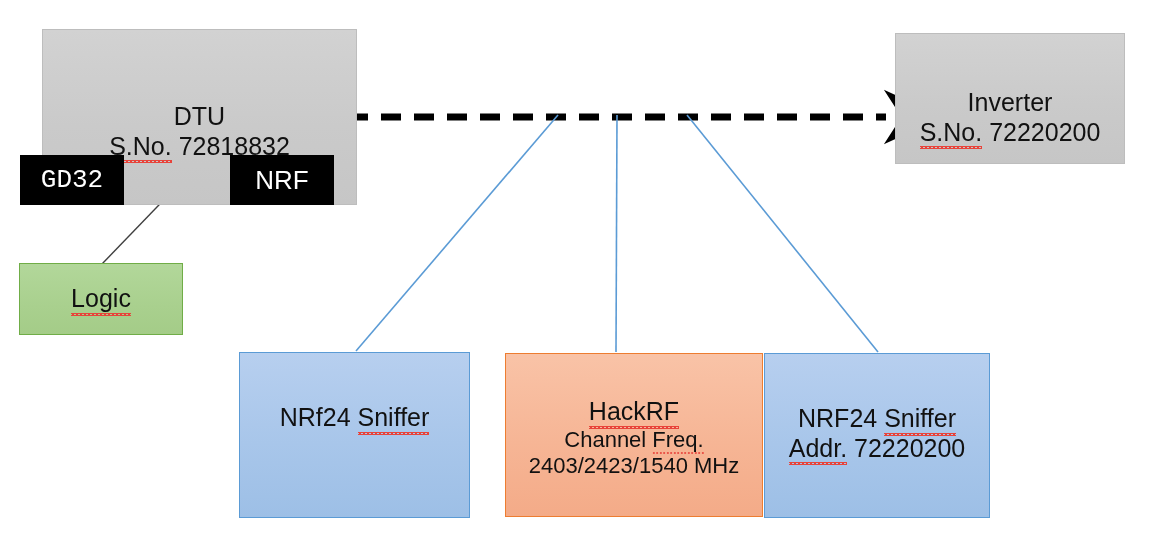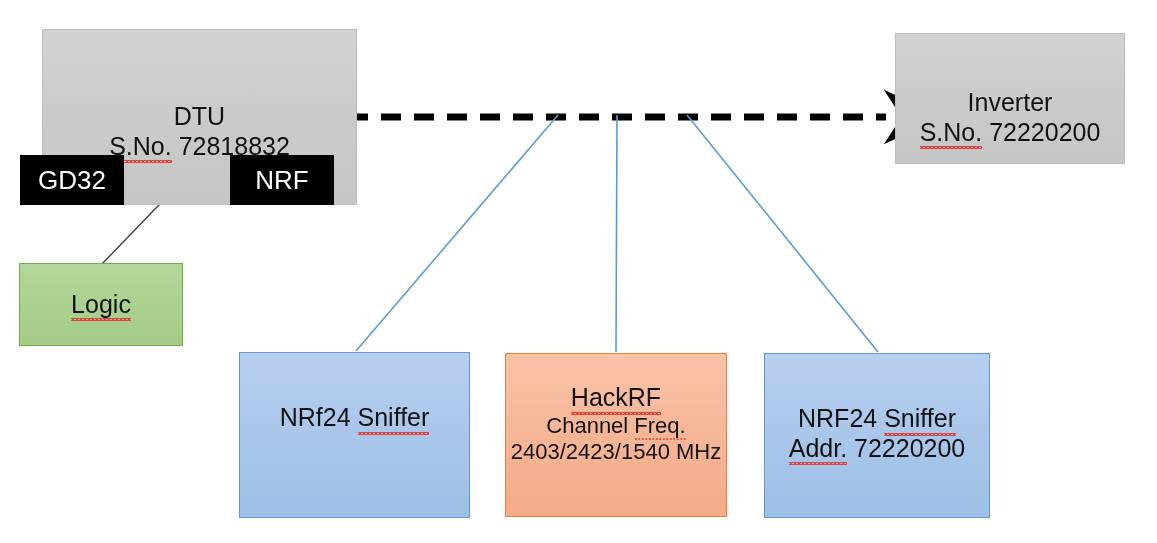--- a/index.html
+++ b/index.html
@@ -36,45 +36,45 @@
 
   
   .chip{
     position:absolute;
     background:#000000;
     color:#ffffff;
     display:flex;align-items:center;justify-content:center;
     font-size:26px;
     box-sizing:border-box;
   }
-  #gd32-box{left:20px;top:155px;width:104px;height:50px;}
+  #gd32-box{left:20px;top:155px;width:104px;height:50px;font-family:Liberation Mono, monospace;}
   #nrf-box{left:230px;top:155px;width:104px;height:50px;}
 
   
   #logic-box{
-    left:19px;top:263px;width:164px;height:83px;
+    left:19px;top:263px;width:164px;height:72px;
     background:linear-gradient(180deg,#b2d79a 0%,#a9d08e 60%,#a4cc88 100%);
     border:1px solid #70ad47;
     font-size:25px;
   }
 
   
   .blue{
     background:linear-gradient(180deg,#b7cfef 0%,#a8c6ea 55%,#9dbfe6 100%);
     border:1px solid #5b9bd5;
     font-size:25px;
     align-items:center;
   }
   .orange{
     background:linear-gradient(180deg,#f9c3a7 0%,#f6b595 55%,#f4ab88 100%);
     border:1px solid #ed7d31;
     font-size:25px;
   }
   #nrf-sniffer-left{left:239px;top:352px;width:231px;height:166px;justify-content:flex-start;padding-top:50px;}
-  #hackrf-box{left:505px;top:353px;width:222px;height:164px;justify-content:flex-start;padding-top:29px;}
+  #hackrf-box{left:505px;top:353px;width:258px;height:164px;justify-content:flex-start;padding-top:43px;}
   #nrf-sniffer-right{left:764px;top:353px;width:226px;height:165px;justify-content:flex-start;padding-top:50px;}
 
   .line{display:block;white-space:nowrap;}
   .small{font-size:22px;line-height:1.22;}
   .title-line{font-size:25px;}
 
   
   .sq{
     position:relative;
     display:inline-block;

